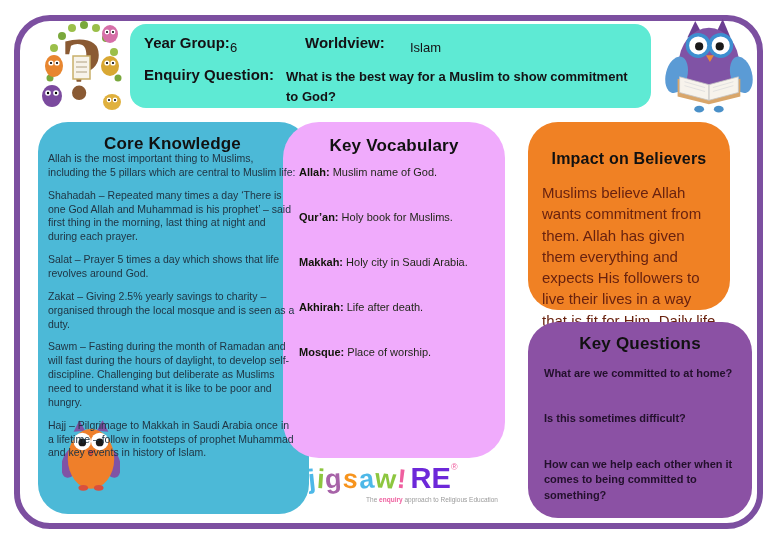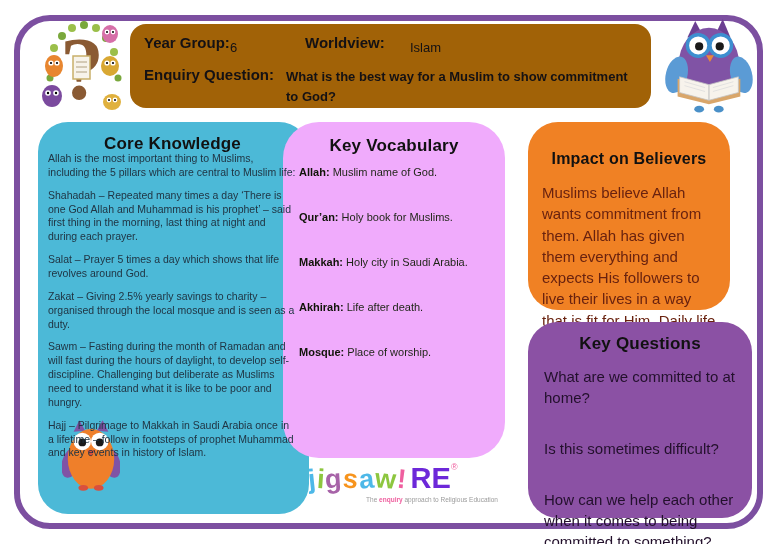--- a/index.html
+++ b/index.html
@@ -5,21 +5,21 @@
   * { margin:0; padding:0; box-sizing:border-box; }
   html,body { background:#fff; }
   body { font-family:"Liberation Sans", sans-serif; }
   .page { position:relative; width:779px; height:544px; background:#ffffff; overflow:hidden; }
 
   .frame { position:absolute; left:14px; top:15px; width:749px; height:514px;
            border:6px solid #7c4fa0; border-radius:36px; background:transparent; }
 
   
   .header { position:absolute; left:130px; top:24px; width:521px; height:84px;
-            background:#a16207; border-radius:16px; color:#141114; }
+            background:#5eead4; border-radius:16px; color:#141114; }
   .hdr-item { position:absolute; font-weight:bold; font-size:15px; }
   .hdr-val  { position:absolute; font-size:13px; }
   .hdr-q    { position:absolute; font-weight:bold; font-size:13px; line-height:1.55; }
 
   
   .tree-illo { position:absolute; left:36px; top:18px; }
   .owl-illo  { position:absolute; left:658px; top:18px; }
 
   
   .panel { position:absolute; border-radius:30px; }
@@ -39,21 +39,21 @@
   .vocab-entry b { color:#101408; }
 
   .orange { left:528px; top:122px; width:202px; height:188px; background:#f08124;
             padding:28px 14px; }
   .orange h2 { font-size:16px; margin-bottom:14px; }
   .orange p { font-size:15px; line-height:1.42; color:#69220f; }
 
   .purple { left:528px; top:322px; width:224px; height:196px; background:#8b51a4;
             padding:12px 16px; }
   .purple h2 { margin-bottom:12px; }
-  .purple p { font-size:15px; line-height:1.4; color:#23102c; margin-bottom:30px; }
+  .purple p { font-size:11px; line-height:1.4; color:#23102c; margin-bottom:30px;font-weight:bold; }
   .purple p.q3 { margin-bottom:0; }
 
   
   .logo { position:absolute; left:308px; top:462px; width:190px; text-align:left; }
   .logo-word { font-weight:bold; font-size:27px; letter-spacing:1px; }
   .logo-word span { display:inline-block; }
   .lw0 { color:#4db8e8; transform:rotate(-6deg); }
   .lw1 { color:#8dc63f; transform:rotate(4deg); }
   .lw2 { color:#a763a8; transform:rotate(-4deg); }
   .lw3 { color:#f7941d; transform:rotate(5deg); }

